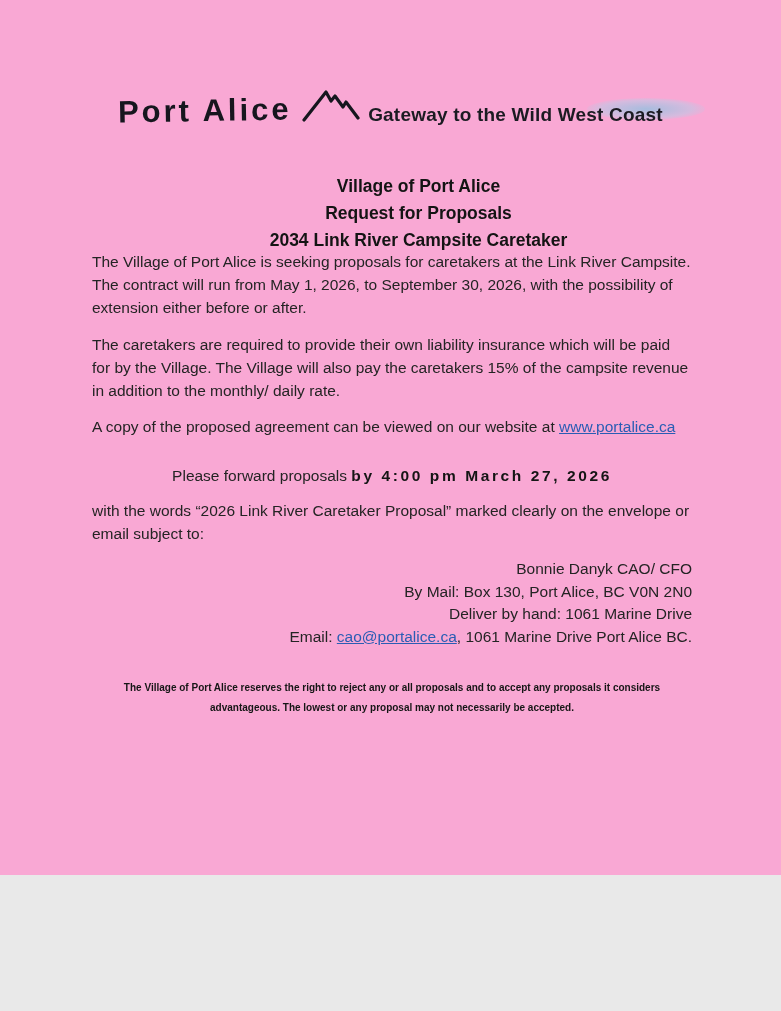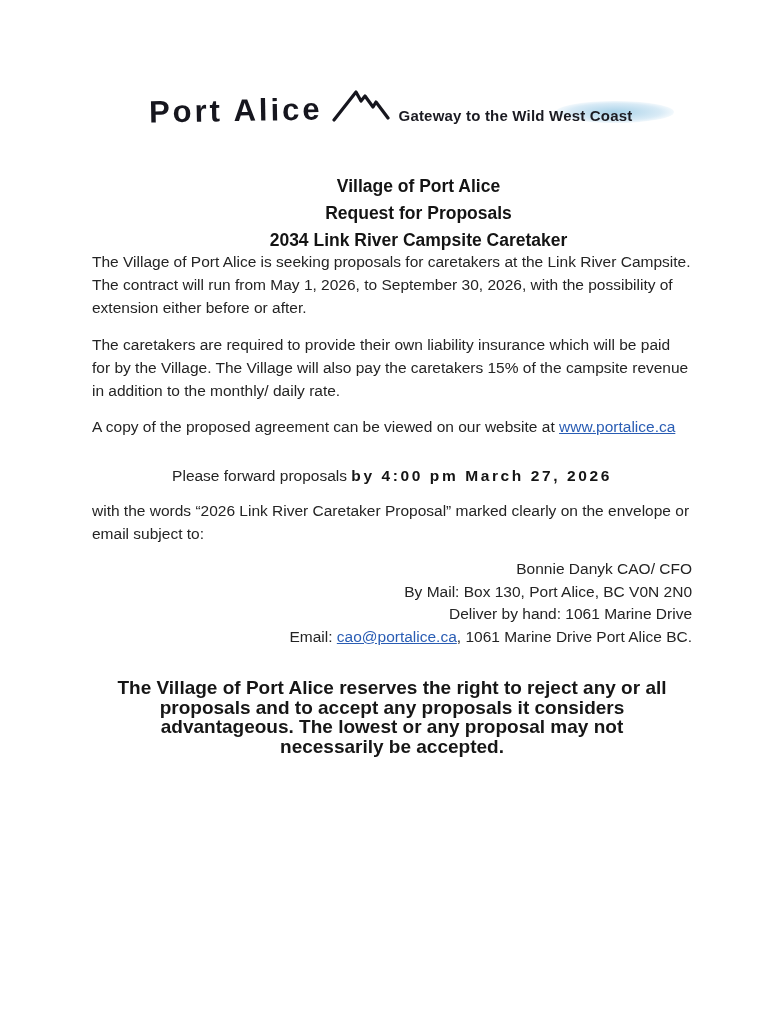--- a/index.html
+++ b/index.html
@@ -1,21 +1,21 @@
 <!DOCTYPE html>
 <html><head>
 <meta charset="utf-8">
 <style>
   html, body { margin: 0; padding: 0; background: #e9e9e9; }
   .page {
     position: relative;
     width: 781px;
-    height: 1011px;
+    height: 875px;
     margin: 0 auto;
-    background: #ffffff;
+    background: #f9a8d4;
     font-family: "Liberation Sans", sans-serif;
     color: #1f1f1f;
     overflow: hidden;
   }
 
   
   .logo {
     position: absolute;
     top: 88px;
     left: 0;
@@ -47,21 +47,21 @@
     top: -6px;
     width: 118px;
     height: 22px;
     border-radius: 50%;
     background: radial-gradient(ellipse at center, rgba(140,195,225,0.75) 0%, rgba(170,210,235,0.45) 55%, rgba(255,255,255,0) 78%);
     z-index: 0;
   }
   .tagline {
     position: relative;
     z-index: 1;
-    font-size: 15px;
+    font-size: 19px;
     font-weight: 700;
     color: #1b1b22;
     letter-spacing: 0.2px;
     margin-top: 16px;
   }
 
   
   .title-block {
     position: absolute;
     top: 173px;
@@ -102,21 +102,21 @@
   }
   .contact {
     text-align: right;
     line-height: 22.5px;
     margin-top: 4px !important;
   }
   .disclaimer {
     width: 556px;
     margin: 30px auto 0 !important;
     text-align: center;
-    font-size: 19px;
+    font-size: 10px;
     font-weight: 700;
     line-height: 19.5px;
     color: #161616;
   }
 </style>
 </head>
 <body>
 
 <div class="page">
 

